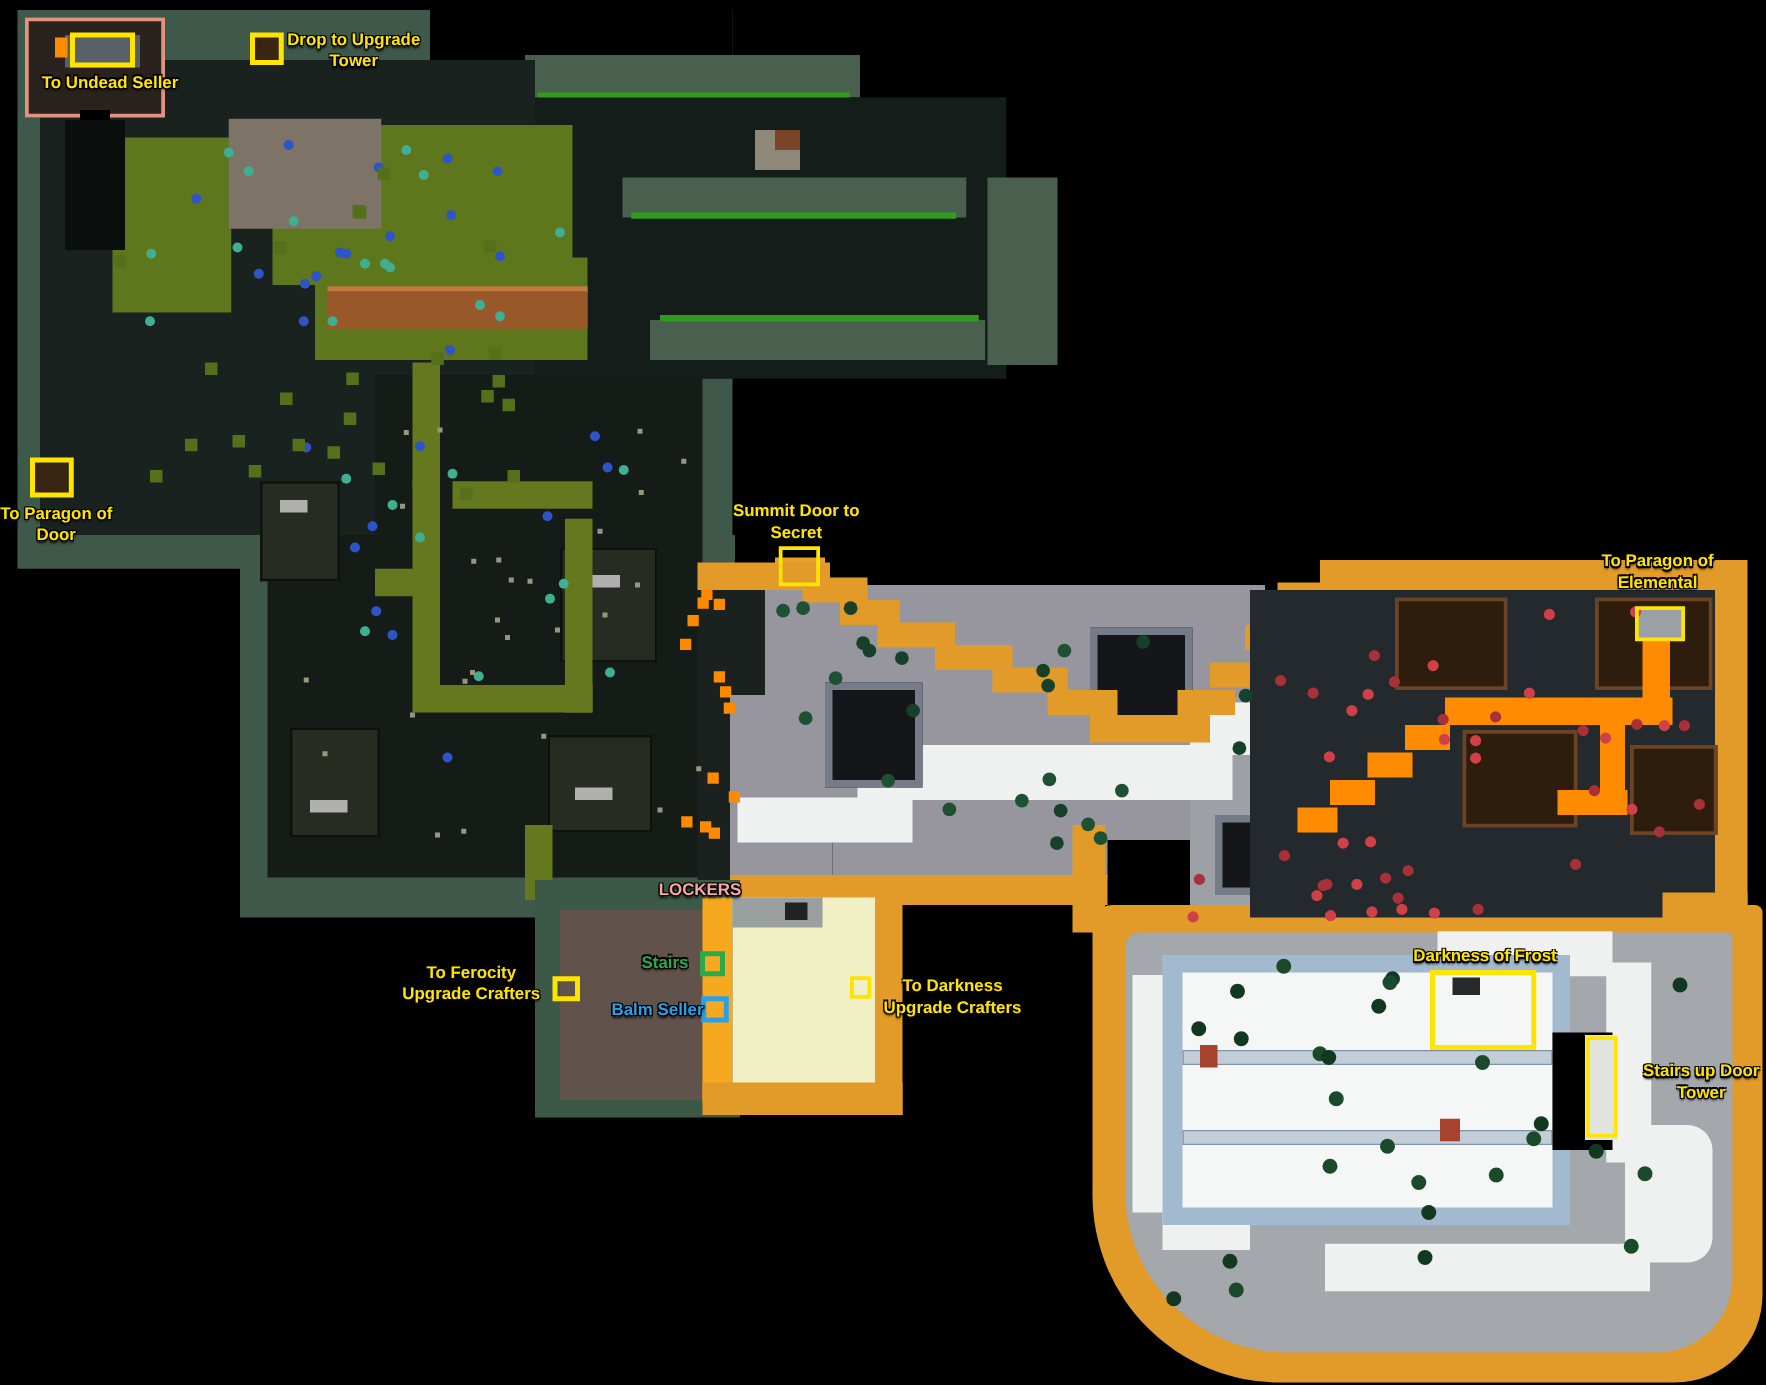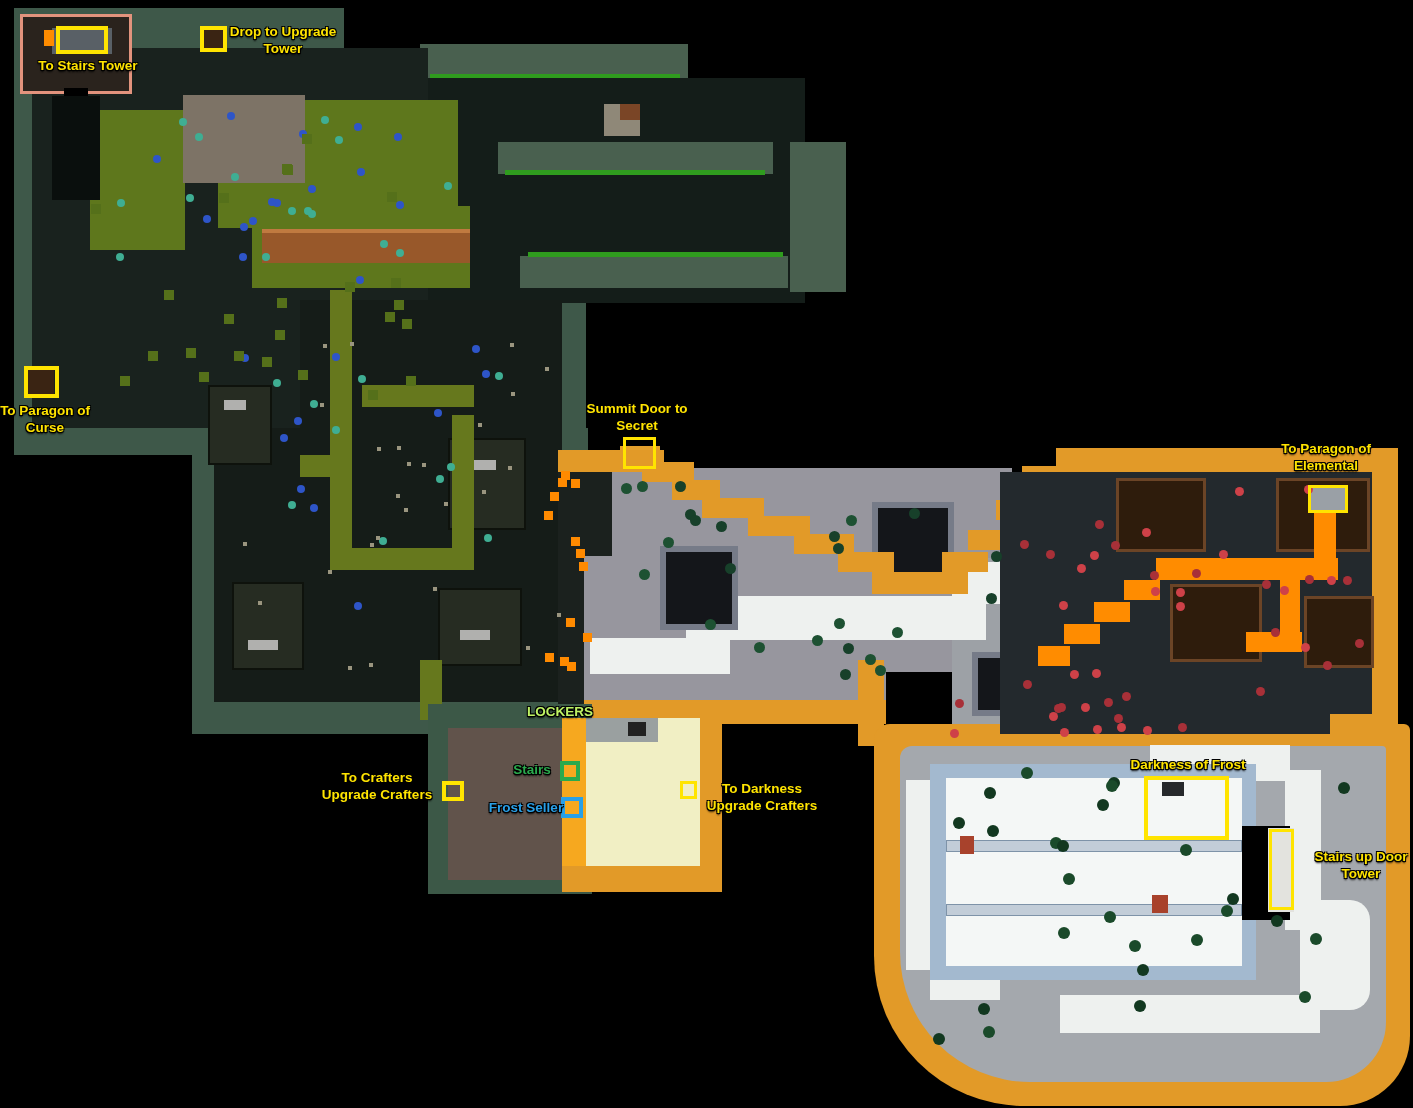--- a/index.html
+++ b/index.html
@@ -341,56 +341,56 @@
     <div class="dot round" style="width: 9px; height: 9px; left: 1177.71px; top: 723.3px; background: rgb(168, 48, 56);"></div>
     <div class="dot round" style="width: 9px; height: 9px; left: 950.479px; top: 728.519px; background: rgb(206, 65, 72);"></div>
     <div class="dot round" style="width: 9px; height: 9px; left: 954.779px; top: 699.323px; background: rgb(168, 48, 56);"></div>
     <div class="dot round" style="width: 9px; height: 9px; left: 1116.96px; top: 722.509px; background: rgb(206, 65, 72);"></div>
     <div class="dot round" style="width: 9px; height: 9px; left: 1104.17px; top: 697.64px; background: rgb(168, 48, 56);"></div>
     <div class="dot round" style="width: 9px; height: 9px; left: 1092.66px; top: 724.783px; background: rgb(206, 65, 72);"></div>
     <div class="dot round" style="width: 9px; height: 9px; left: 1056.53px; top: 702.689px; background: rgb(168, 48, 56);"></div>
     <div class="dot round" style="width: 9px; height: 9px; left: 1142.89px; top: 726.406px; background: rgb(206, 65, 72);"></div>
     <div class="ann-box" style="left: 56px; top: 26px; width: 52px; height: 28px; border: 4px solid rgb(255, 228, 0);"></div>
     <div class="ann-label" style="left: 88px; top: 57px; color: rgb(255, 228, 0);">
-      <div>To Stairs Tower</div>
+      <div>To Undead Seller</div>
     </div>
     <div class="ann-box" style="left: 200px; top: 26px; width: 27px; height: 26px; border: 4px solid rgb(255, 228, 0);"></div>
     <div class="ann-label" style="left: 283px; top: 23px; color: rgb(255, 228, 0);">
       <div>Drop to Upgrade</div>
       <div>Tower</div>
     </div>
     <div class="ann-box" style="left: 24px; top: 366px; width: 35px; height: 32px; border: 4px solid rgb(255, 228, 0);"></div>
     <div class="ann-label" style="left: 45px; top: 402px; color: rgb(255, 228, 0);">
       <div>To Paragon of</div>
-      <div>Curse</div>
+      <div>Door</div>
     </div>
     <div class="ann-box" style="left: 623px; top: 437px; width: 33px; height: 32px; border: 3px solid rgb(255, 228, 0);"></div>
     <div class="ann-label" style="left: 637px; top: 400px; color: rgb(255, 228, 0);">
       <div>Summit Door to</div>
       <div>Secret</div>
     </div>
     <div class="ann-box" style="left: 1308px; top: 485px; width: 40px; height: 28px; border: 3px solid rgb(255, 228, 0);"></div>
     <div class="ann-label" style="left: 1326px; top: 440px; color: rgb(255, 228, 0);">
       <div>To Paragon of</div>
       <div>Elemental</div>
     </div>
-    <div class="ann-label" style="left: 560px; top: 703px; color: #bef264;">
+    <div class="ann-label" style="left: 560px; top: 703px; color: #fca5a5;">
       <div>LOCKERS</div>
     </div>
     <div class="ann-box" style="left: 560px; top: 761px; width: 20px; height: 20px; border: 4px solid rgb(42, 169, 77);"></div>
     <div class="ann-label" style="left: 532px; top: 761px; color: rgb(42, 169, 77);">
       <div>Stairs</div>
     </div>
     <div class="ann-box" style="left: 561px; top: 797px; width: 22px; height: 21px; border: 4px solid rgb(41, 160, 232);"></div>
     <div class="ann-label" style="left: 526px; top: 799px; color: rgb(41, 160, 232);">
-      <div>Frost Seller</div>
+      <div>Balm Seller</div>
     </div>
     <div class="ann-box" style="left: 442px; top: 781px; width: 22px; height: 20px; border: 4px solid rgb(255, 228, 0);"></div>
     <div class="ann-label" style="left: 377px; top: 769px; color: rgb(255, 228, 0);">
-      <div>To Crafters</div>
+      <div>To Ferocity</div>
       <div>Upgrade Crafters</div>
     </div>
     <div class="ann-box" style="left: 680px; top: 781px; width: 17px; height: 18px; border: 3px solid rgb(255, 228, 0);"></div>
     <div class="ann-label" style="left: 762px; top: 780px; color: rgb(255, 228, 0);">
       <div>To Darkness</div>
       <div>Upgrade Crafters</div>
     </div>
     <div class="ann-box" style="left: 1144px; top: 776px; width: 85px; height: 64px; border: 4px solid rgb(255, 228, 0);"></div>
     <div class="ann-label" style="left: 1188px; top: 756px; color: rgb(255, 228, 0);">
       <div>Darkness of Frost</div>

